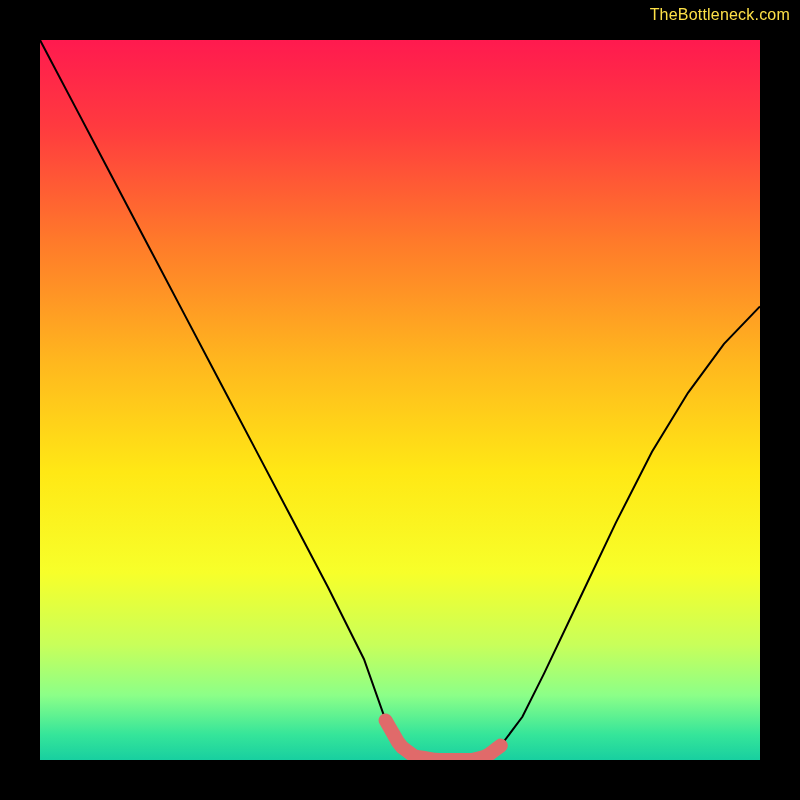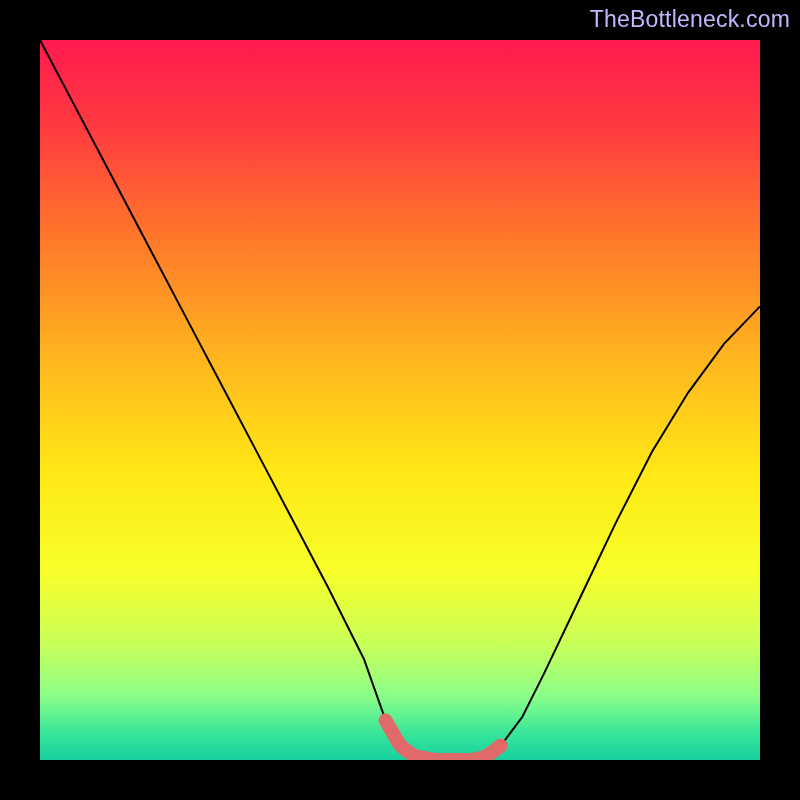--- a/index.html
+++ b/index.html
@@ -22,22 +22,22 @@
     left: 40px;
     top: 40px;
     width: 720px;
     height: 720px;
     overflow: hidden;
   }
   .watermark {
     position: absolute;
     top: 6px;
     right: 10px;
-    color: #c4b5fd;
-    font-size: 23px;
+    color: #fde047;
+    font-size: 16px;
     font-weight: 500;
     letter-spacing: 0.2px;
     user-select: none;
   }
 </style>
 </head>
 <body>
 
 <div class="frame">
 

